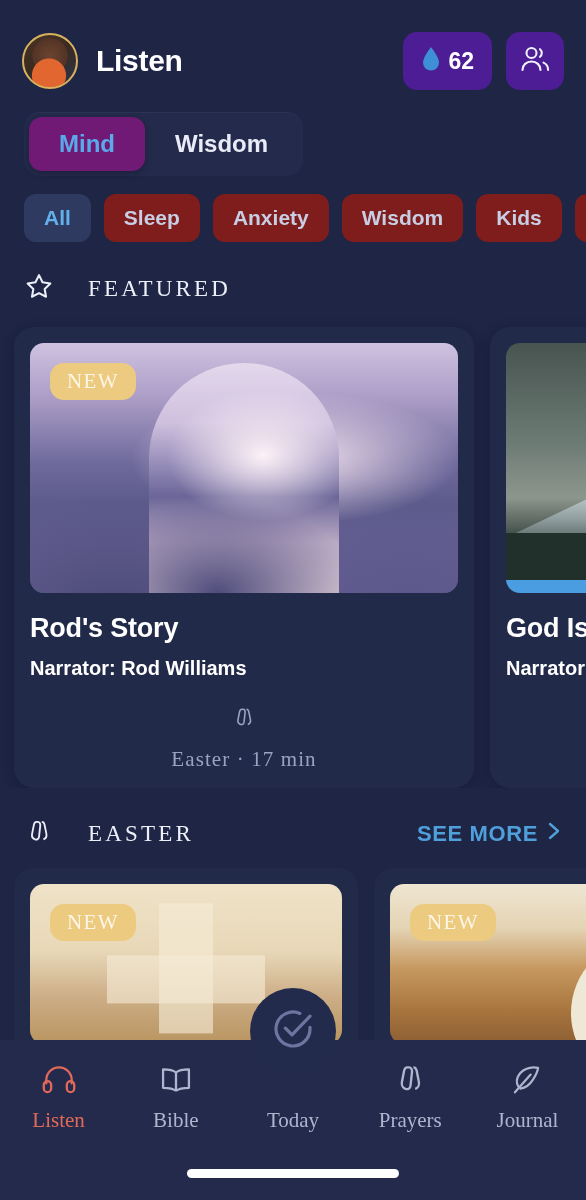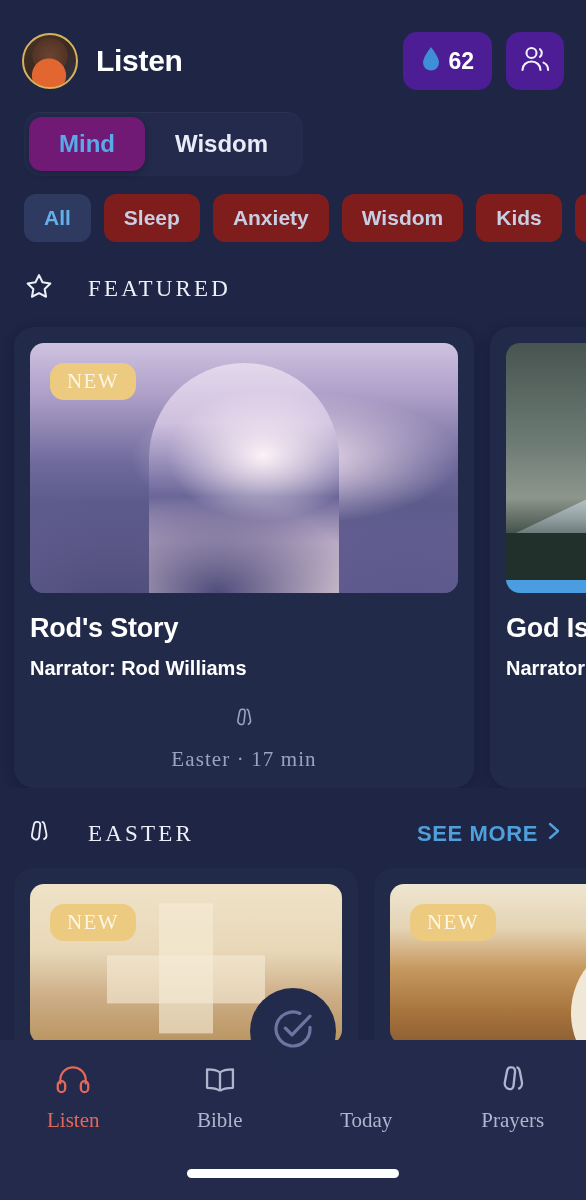--- a/index.html
+++ b/index.html
@@ -422,19 +422,28 @@
   <div class="nav-item">
     <span class="nav-icon">
       <svg width="34" height="32" viewBox="0 0 26 24" fill="none" stroke="#aeb6cf" stroke-width="1.8" stroke-linejoin="round">
         <path d="M11 2.4c-1.4 0-2.2 1.2-2.5 2.6L6.8 13.6c-.45 2.2.65 4.5 2.85 5.25 1.75.55 3.4-.45 3.7-2.2l1.2-10.8c.16-1.75-.65-3.45-2.3-3.45z"></path>
         <path d="M15.6 2.4c1.4 0 2.2 1.2 2.5 2.6l1.7 8.6c.45 2.2-.65 4.5-2.85 5.25"></path>
       </svg>
     </span>
     <span class="nav-label">Prayers</span>
   </div>
 
+  <div class="nav-item">
+    <span class="nav-icon">
+      <svg width="32" height="32" viewBox="0 0 26 26" fill="none" stroke="#aeb6cf" stroke-width="1.8" stroke-linecap="round" stroke-linejoin="round">
+        <path d="M22 3.2c-6.5-1.6-14 1.4-16.6 7.6-1.5 3.6-.4 7.4 2.3 9.2 3.5-.5 7.6-3.3 10-7.1C20.2 9.2 21.7 6 22 3.2z"></path>
+        <path d="M3.2 23L16 8.6"></path>
+      </svg>
+    </span>
+    <span class="nav-label">Journal</span>
+  </div>
 
 </div>
 
 <div class="home-indicator"></div>
 
 
 
 
 </body></html>

